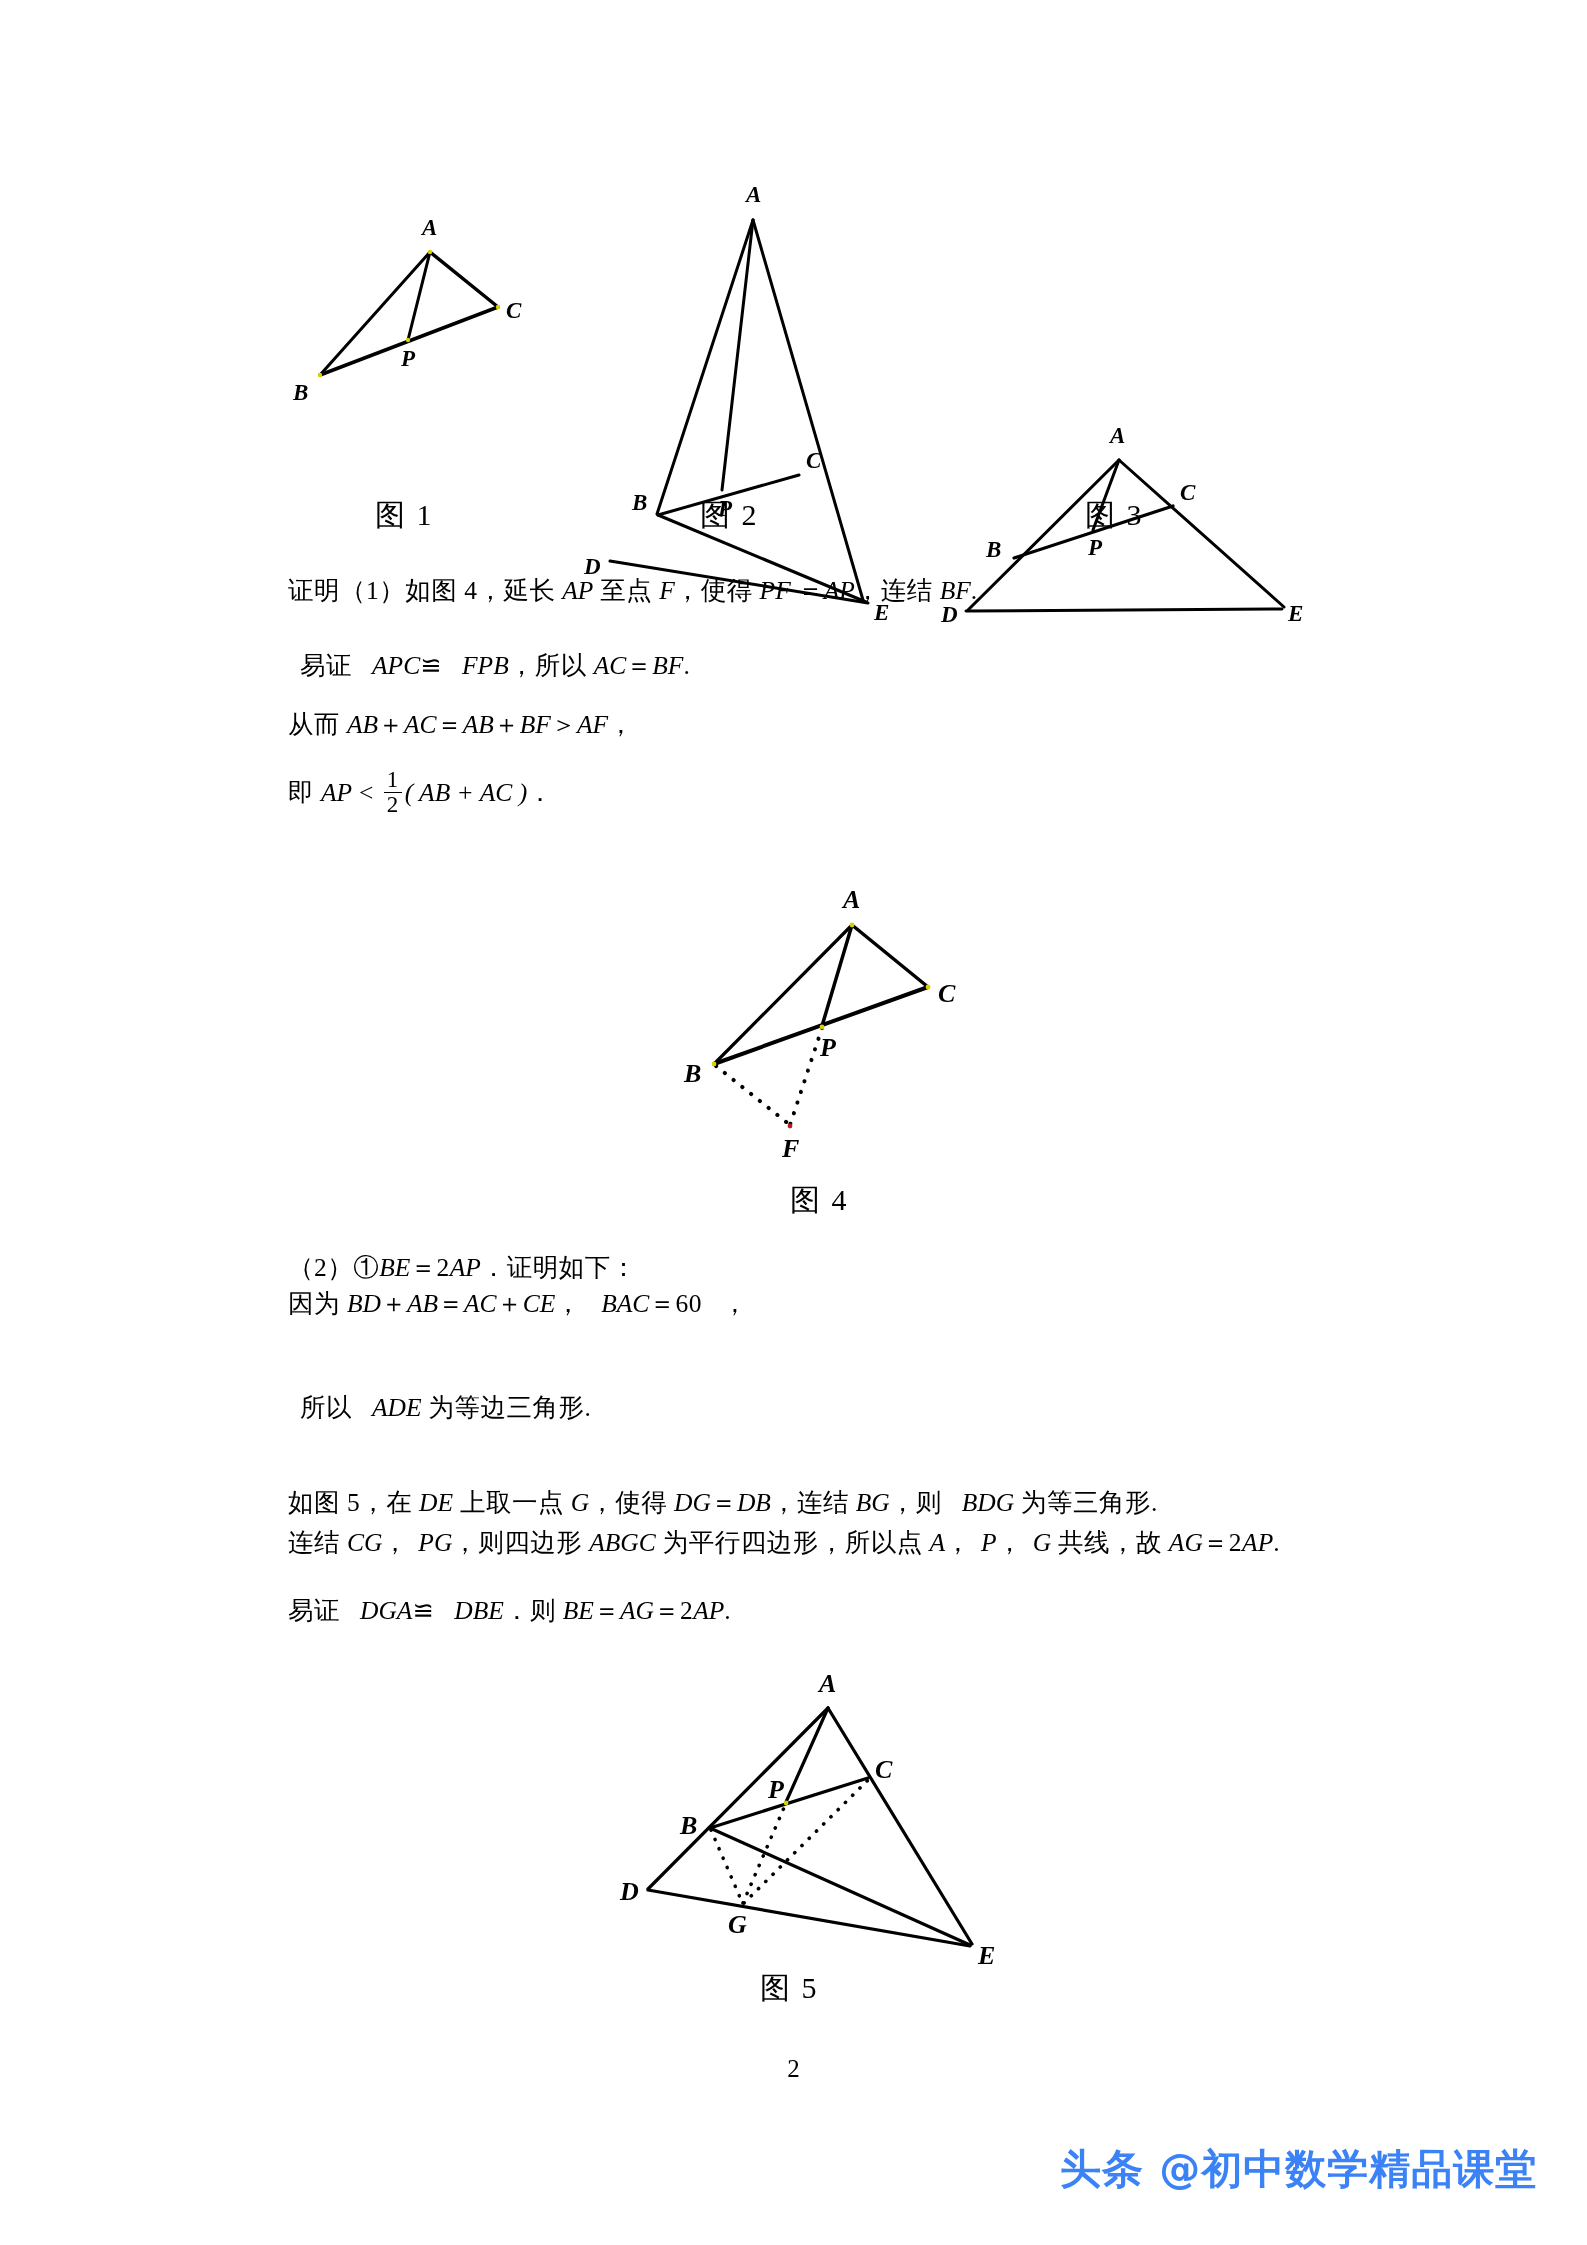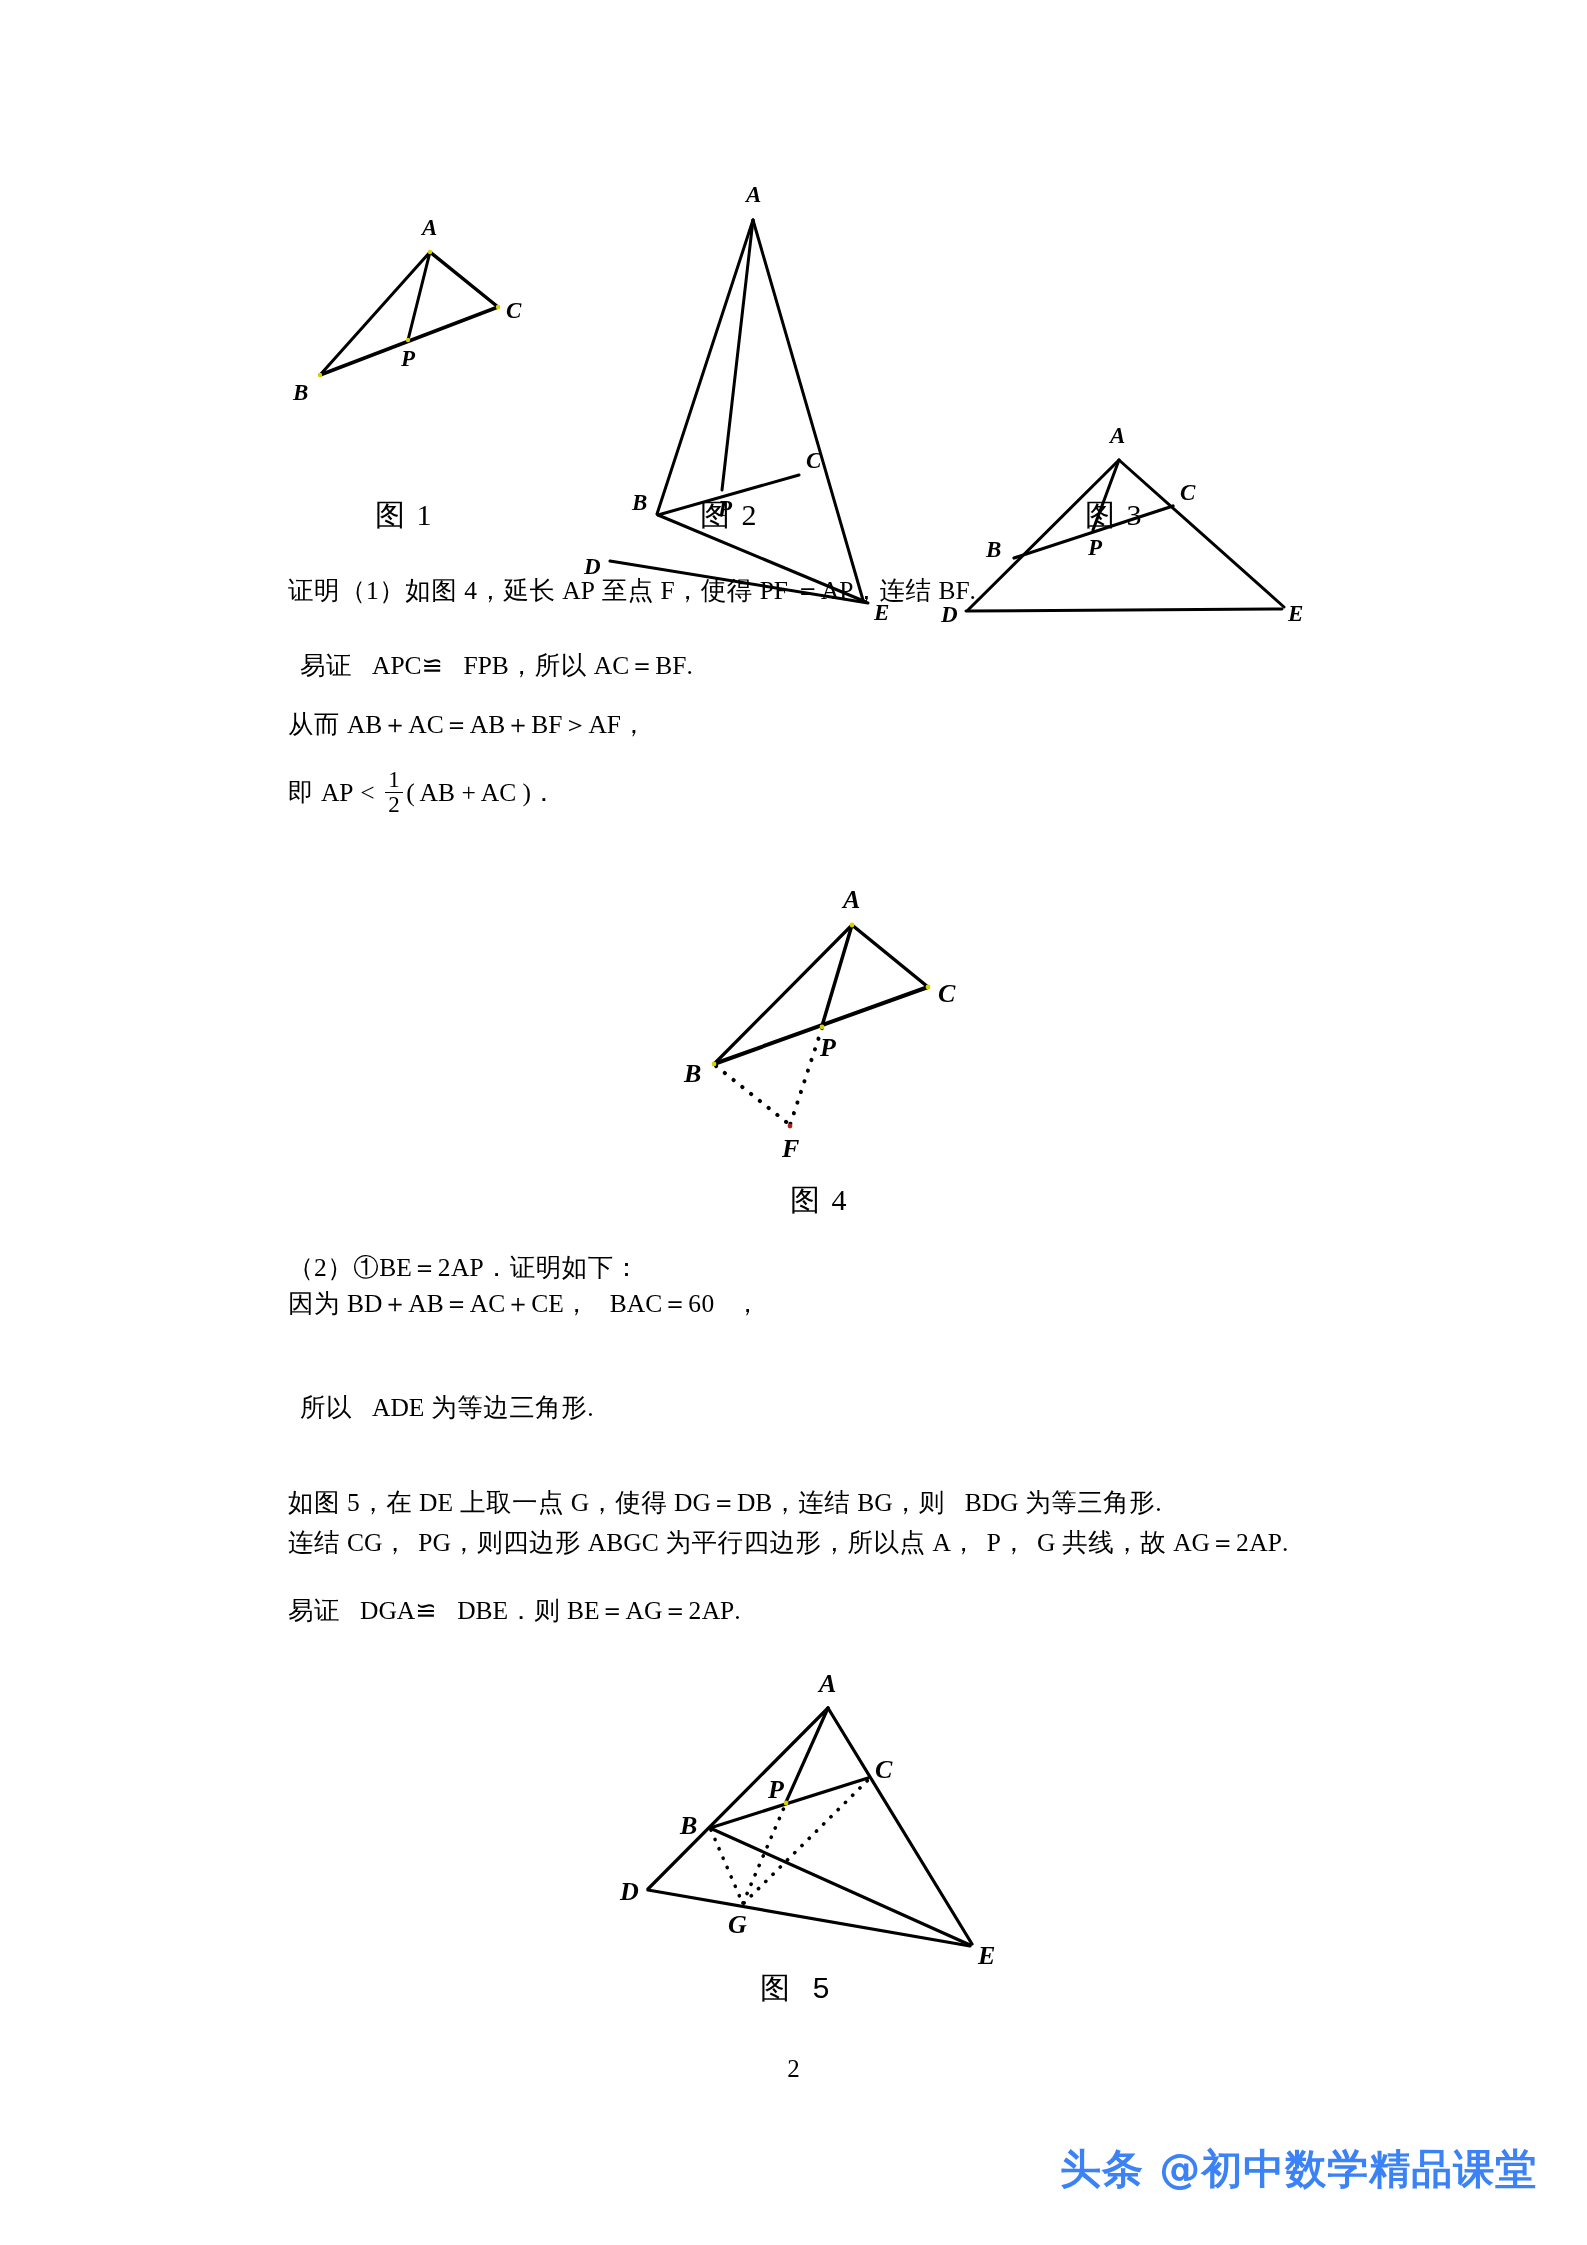--- a/index.html
+++ b/index.html
@@ -41,20 +41,21 @@
   
   .ptext {
     position: absolute;
     font-family: "Liberation Serif", "DejaVu Serif", serif;
     font-size: 25.5px;
     line-height: 1.0;
     white-space: nowrap;
     letter-spacing: 0.5px;
   }
   .it {
+    font-style: italic;
     font-family: "Liberation Serif", "DejaVu Serif", serif;
     letter-spacing: 0px;
   }
   .gap {
     display: inline-block;
     width: 20px;
   }
   .gap-sm {
     display: inline-block;
     width: 10px;
@@ -297,19 +298,19 @@
       <circle cx="196" cy="153" r="2.4" fill="#d8d000"></circle>
       <text class="lbl" x="229" y="42" style="font-size:26px">A</text>
       <text class="lbl" x="90" y="184" style="font-size:26px">B</text>
       <text class="lbl" x="285" y="128" style="font-size:26px">C</text>
       <text class="lbl" x="30" y="250" style="font-size:26px">D</text>
       <text class="lbl" x="388" y="314" style="font-size:26px">E</text>
       <text class="lbl" x="178" y="148" style="font-size:26px">P</text>
       <text class="lbl" x="138" y="283" style="font-size:26px">G</text>
     </svg>
   </div>
-  <div class="figcap" style="left:760px; top:1968px;font-family:Liberation Mono, monospace;">图 5</div>
+  <div class="figcap" style="left:760px; top:1968px;">图 5</div>
 
   <div class="pageno">2</div>
 
   <div class="watermark">头条 @初中数学精品课堂</div>
 
 </div>
 
 </body></html>

